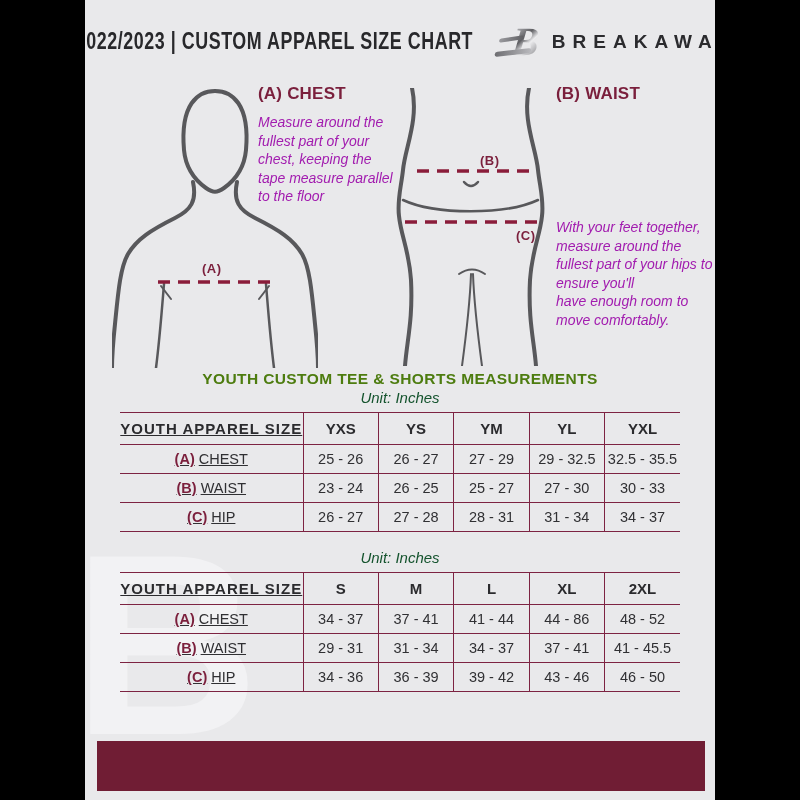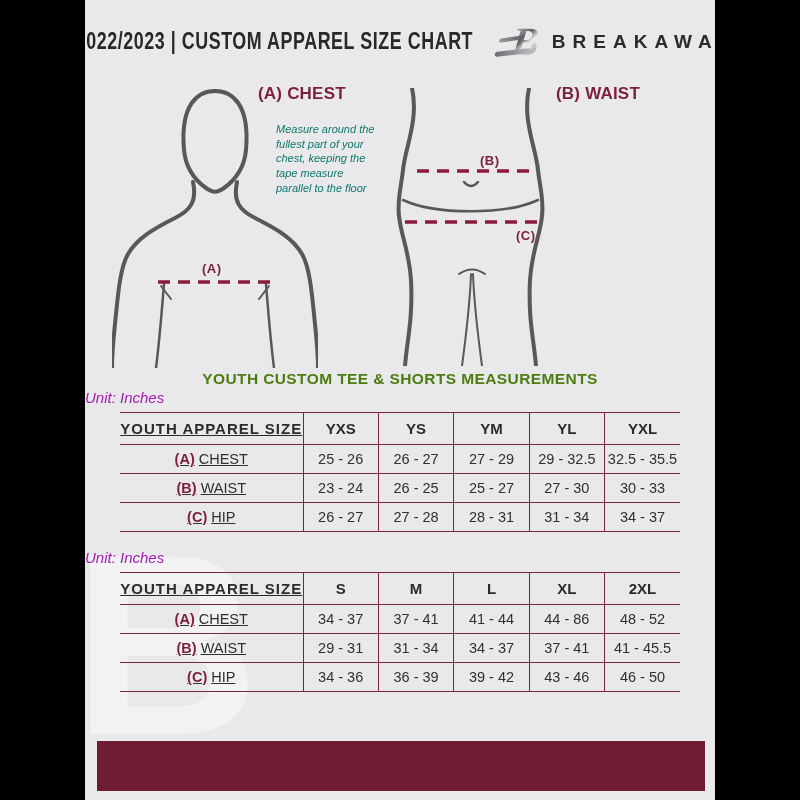--- a/index.html
+++ b/index.html
@@ -60,36 +60,36 @@
   .dim-label {
     position:absolute; font-size:13px; font-weight:700; color:#7B1F3C; letter-spacing:0.5px;
   }
   .label-a { left:117px; top:261px; }
   .label-b { left:395px; top:153px; }
   .label-c { left:431px; top:228px; }
 
   .instr { position:absolute; }
   .instr h3 { margin:0 0 9px 0; font-size:17px; font-weight:800; color:#7A1F3C; letter-spacing:0.2px; }
   .instr p  {
-    margin:18px; font-style:italic; font-size:11px; line-height:1.33;
-    color:#0f766e; white-space:pre-line;
+    margin:0; font-style:italic; font-size:14px; line-height:1.33;
+    color:#a21caf; white-space:pre-line;
   }
   .instr-a { left:173px; top:84px; width:136px; }
   .instr-b { left:471px; top:84px; width:154px; }
   .instr-c { left:471px; top:218px; width:157px; }
 
   
   .table-section { position:absolute; left:0; width:100%; z-index:1; }
   .sec-youth { top:370px; }
   .sec-adult { top:548px; }
   .table-section h2 {
     margin:0; text-align:center; font-size:15.5px; font-weight:700;
     color:#4d7c0f; letter-spacing:0.4px;
   }
-  .unit-line { font-style:italic; font-size:15px; color:#a21caf; margin-top:1px; }
+  .unit-line { text-align:center; font-style:italic; font-size:15px; color:#14532d; margin-top:1px; }
 
   table.size-table {
     width:560px; margin:6px auto 0; border-collapse:collapse; table-layout:fixed;
   }
   table.size-table col.c-label { width:183px; }
   table.size-table th, table.size-table td {
     border-bottom:1.5px solid #7D2342; text-align:center; padding:0;
     color:#303033; font-size:14.5px; height:29px; vertical-align:middle;
   }
   table.size-table thead th { border-top:1.5px solid #7D2342; height:32px; font-size:15px; font-weight:700; color:#2B2B2E; }
@@ -156,20 +156,22 @@
     <span class="dim-label label-c">(C)</span>
 
     <div class="instr instr-a">
       <h3><span>(A)</span> <span>CHEST</span></h3>
       <p>Measure around the fullest part of your chest, keeping the tape measure parallel to the floor</p>
     </div>
     <div class="instr instr-b">
       <h3><span>(B)</span> <span>WAIST</span></h3>
     </div>
     <div class="instr instr-c">
+      <p>With your feet together, measure around the fullest part of your hips to ensure you'll
+have enough room to move comfortably.</p>
     </div>
   </div>
 
   <div class="table-section sec-youth">
     <h2>YOUTH CUSTOM TEE &amp; SHORTS MEASUREMENTS</h2>
     <div class="unit-line">Unit: Inches</div>
     <table class="size-table">
       <colgroup>
           <col class="c-label">
           <col>

